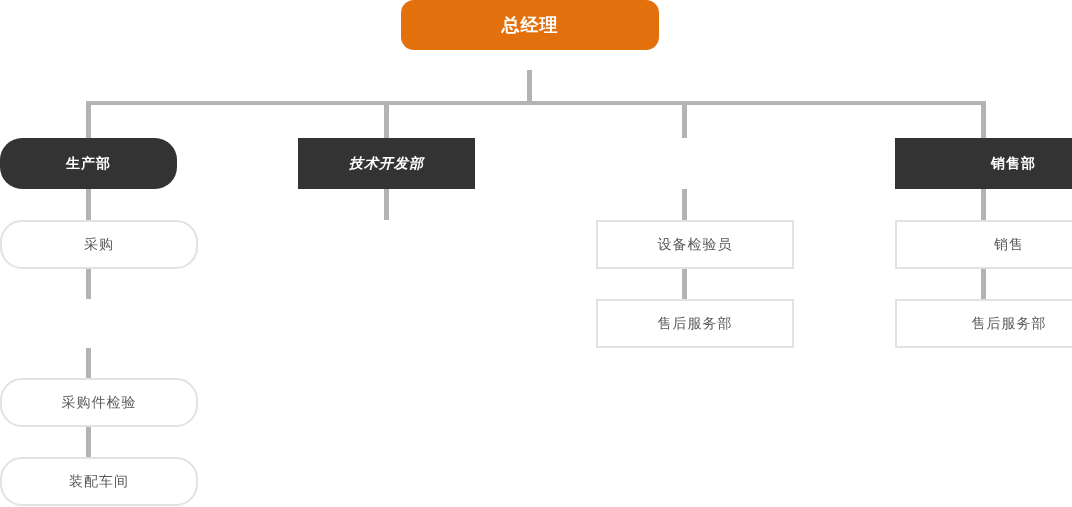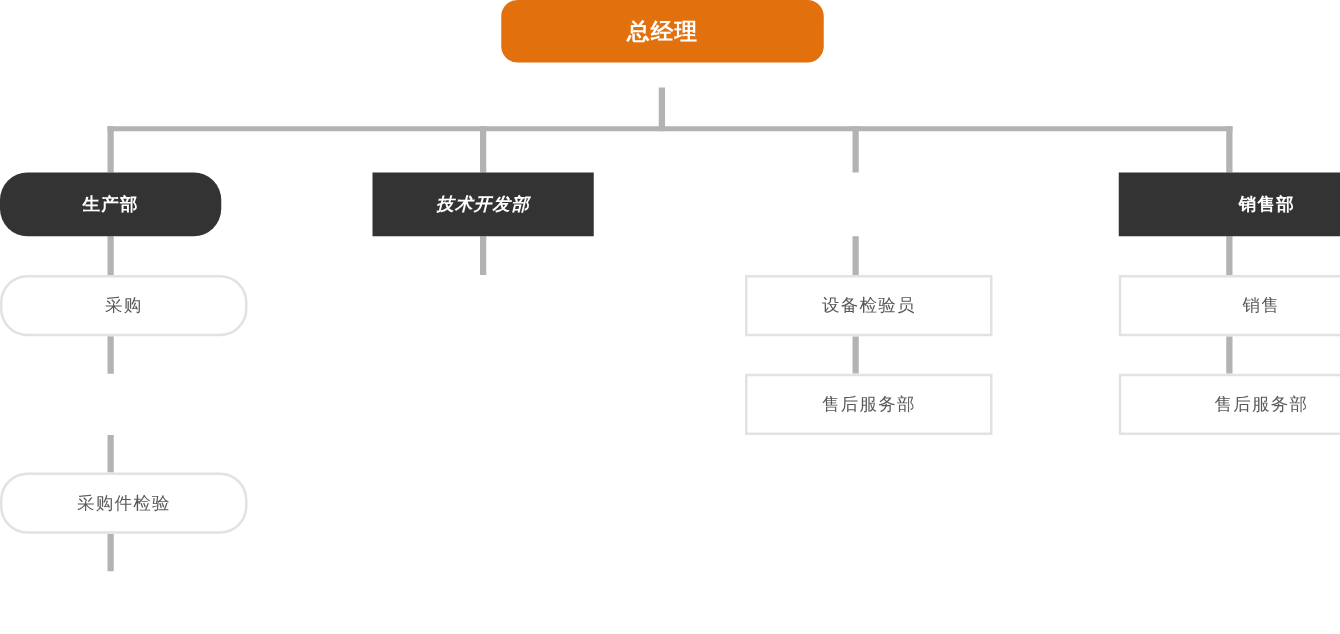--- a/index.html
+++ b/index.html
@@ -89,20 +89,21 @@
   <div class="line vline" style="left:682px; top:269px; height:30px;"></div>
 
   <div class="line vline" style="left:981px; top:189px; height:31px;"></div>
   <div class="line vline" style="left:981px; top:269px; height:30px;"></div>
 
   <div class="root-box">总经理</div>
 
   <div class="header-box col0">生产部</div>
   <div class="node-box col0 row0">采购</div>
   <div class="node-box col0 row2">采购件检验</div>
+  <div class="node-box col0 row3">装配车间</div>
 
   <div class="header-box col1">技术开发部</div>
 
   <div class="node-box col2 row0">设备检验员</div>
   <div class="node-box col2 row1">售后服务部</div>
 
   <div class="header-box col3">销售部</div>
   <div class="node-box col3 row1">售后服务部</div>
   <div class="node-box col3 row0">销售</div>
 

